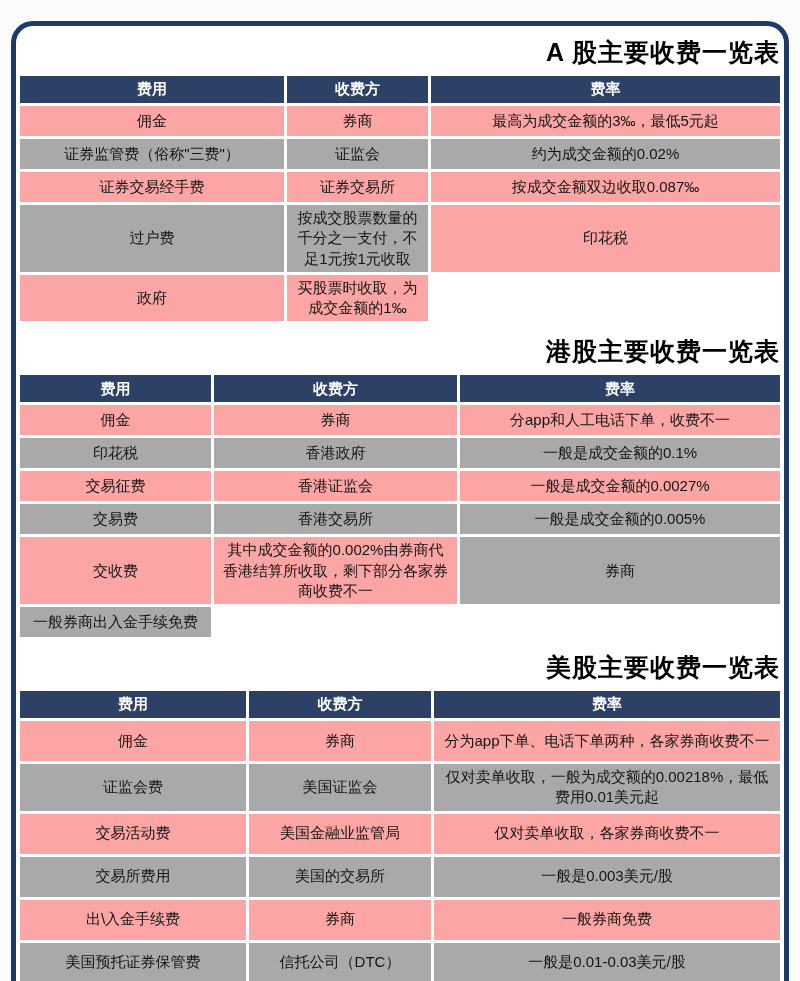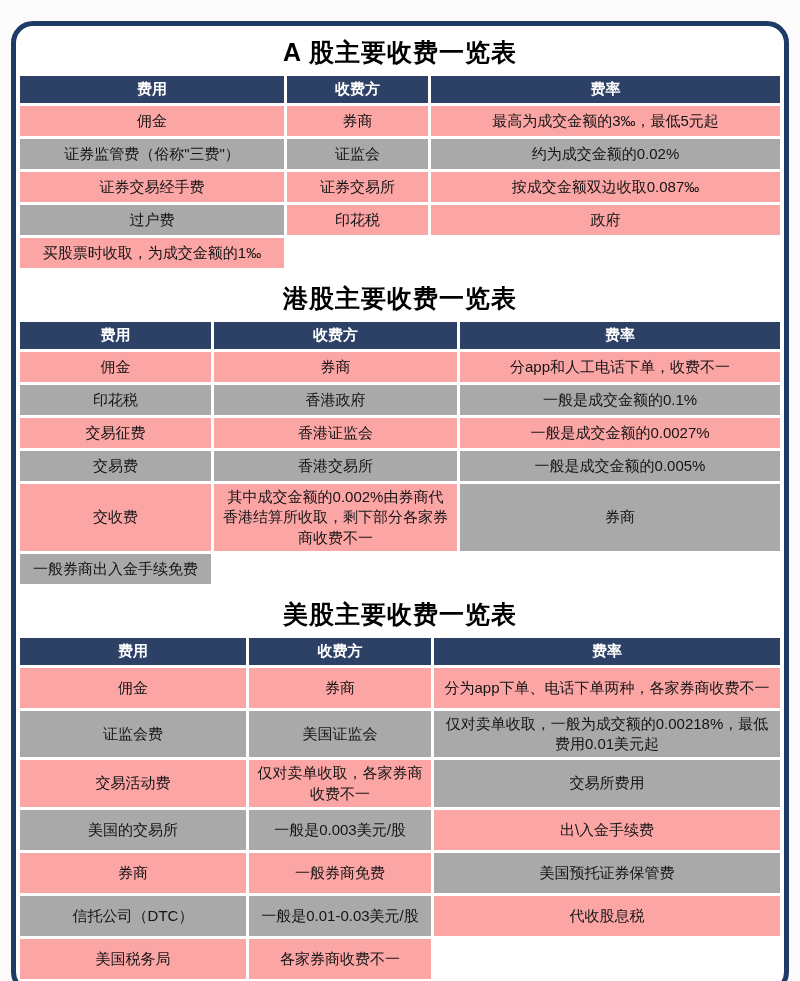--- a/index.html
+++ b/index.html
@@ -14,21 +14,21 @@
     width:778px;
     margin:21px auto 0 auto;
     background:#ffffff;
     border:5px solid #1e3a66;
     border-radius:22px;
     padding:2px 4px 10px 4px;
     overflow:hidden;
   }
   .tbl-title{
     margin:14px 0 7px 0;
-    text-align:center;
+    text-align:right;
     font-size:25px;
     font-weight:bold;
     color:#000;
     letter-spacing:1px;
   }
   .fee-table:first-child .tbl-title{margin-top:8px;}
   .grid{
     display:grid;
     column-gap:3px;
     row-gap:3px;
@@ -78,20 +78,21 @@
 
       <div class="cell r-dark">证券监管费（俗称"三费"）</div>
       <div class="cell r-dark">证监会</div>
       <div class="cell r-dark">约为成交金额的0.02%</div>
 
       <div class="cell r-light">证券交易经手费</div>
       <div class="cell r-light">证券交易所</div>
       <div class="cell r-light">按成交金额双边收取0.087‰</div>
 
       <div class="cell r-dark">过户费</div>
+      <div class="cell r-dark">按成交股票数量的千分之一支付，不足1元按1元收取</div>
 
       <div class="cell r-light">印花税</div>
       <div class="cell r-light">政府</div>
       <div class="cell r-light">买股票时收取，为成交金额的1‰</div>
     </div>
   </section>
 
   <section class="fee-table table-hk">
     <h2 class="tbl-title">港股主要收费一览表</h2>
     <div class="grid">
@@ -132,20 +133,21 @@
 
       <div class="cell r-light">佣金</div>
       <div class="cell r-light">券商</div>
       <div class="cell r-light">分为app下单、电话下单两种，各家券商收费不一</div>
 
       <div class="cell r-dark">证监会费</div>
       <div class="cell r-dark">美国证监会</div>
       <div class="cell r-dark">仅对卖单收取，一般为成交额的0.00218%，最低费用0.01美元起</div>
 
       <div class="cell r-light">交易活动费</div>
+      <div class="cell r-light">美国金融业监管局</div>
       <div class="cell r-light">仅对卖单收取，各家券商收费不一</div>
 
       <div class="cell r-dark">交易所费用</div>
       <div class="cell r-dark">美国的交易所</div>
       <div class="cell r-dark">一般是0.003美元/股</div>
 
       <div class="cell r-light">出\入金手续费</div>
       <div class="cell r-light">券商</div>
       <div class="cell r-light">一般券商免费</div>
 

